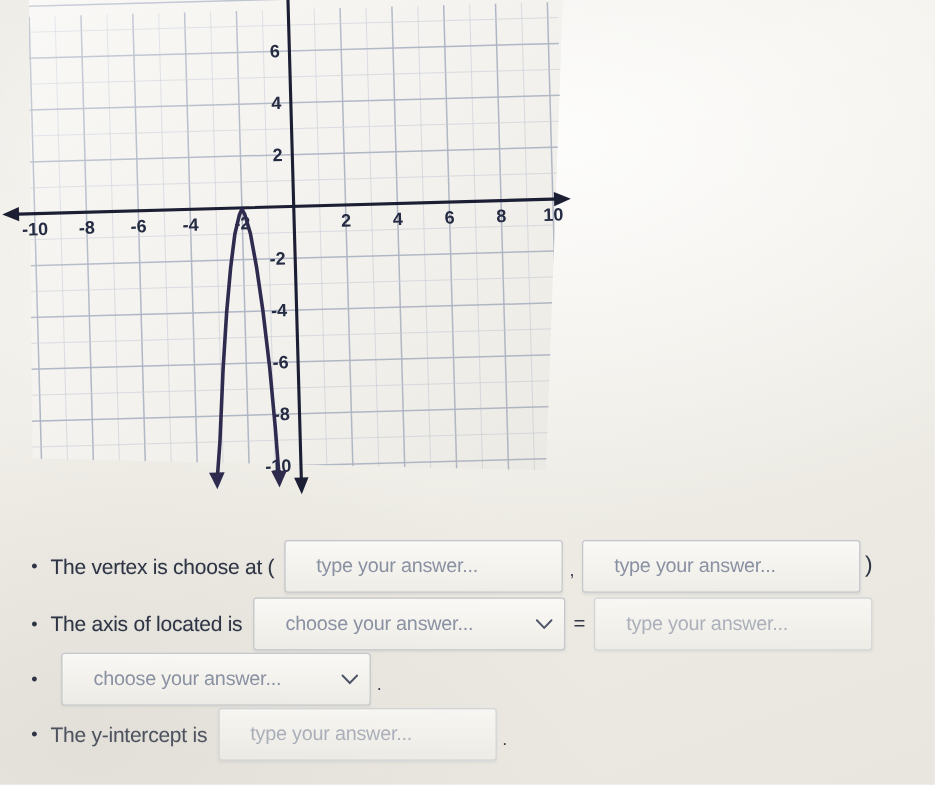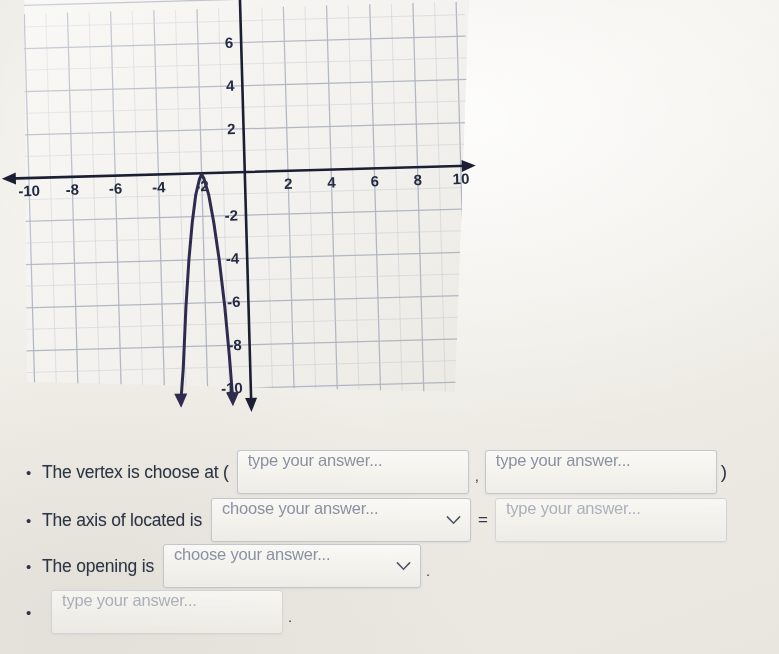--- a/index.html
+++ b/index.html
@@ -63,27 +63,27 @@
     font-size: 17.5px;
     font-family: "Liberation Sans", sans-serif;
     letter-spacing: -0.2px;
     text-shadow: 0 0 1px rgba(120,125,140,0.30);
   }
   .q-text.dim { opacity: .82; }
 
   .field {
     position: relative;
     display: inline-flex;
-    align-items: flex-start;
+    align-items: center;
     background: linear-gradient(180deg, rgba(252,251,248,0.88), rgba(240,238,232,0.75));
     border: 1px solid #c3c6cc;
     border-radius: 3px;
     box-sizing: border-box;
     box-shadow: 0 1px 2px rgba(150,150,150,0.16);
-    padding: 0 10px;
+    padding: 0 26px;
     overflow: hidden;
   }
   .field .ph {
     color: #8a91a3;
     font-size: 16.5px;
     letter-spacing: -0.2px;
     font-family: "Liberation Sans", sans-serif;
     white-space: nowrap;
   }
   .field.faded { border-color: #cfd2d6; opacity: .86; }
@@ -259,34 +259,34 @@
         </span>
       </span>
       <span class="eq">=</span>
       <span class="field faded" style="width:232px; height:44px;">
         <span class="ph">type your answer...</span>
       </span>
     </div>
 
     <div class="q-row" style="left:26px; top:104px;">
       <span class="bullet">•</span>
-      <span class="q-text">The opening is</span>
       <span class="field" style="width:258px; height:44px; margin-left:9px;">
         <span class="ph">choose your answer...</span>
         <span class="chev">
           <svg viewBox="0 0 16 10">
               <path d="M1.5 1.5 L8 8.2 L14.5 1.5" fill="none" stroke="#4d5567" stroke-width="1.7" stroke-linecap="round"></path>
             </svg>
         </span>
       </span>
       <span class="period">.</span>
     </div>
 
     <div class="q-row" style="left:26px; top:150px;">
       <span class="bullet">•</span>
+      <span class="q-text dim">The y-intercept is</span>
       <span class="field faded" style="width:232px; height:44px; margin-left:9px;">
         <span class="ph">type your answer...</span>
       </span>
       <span class="period">.</span>
     </div>
 
   </div>
 </div>
 
 </body></html>

